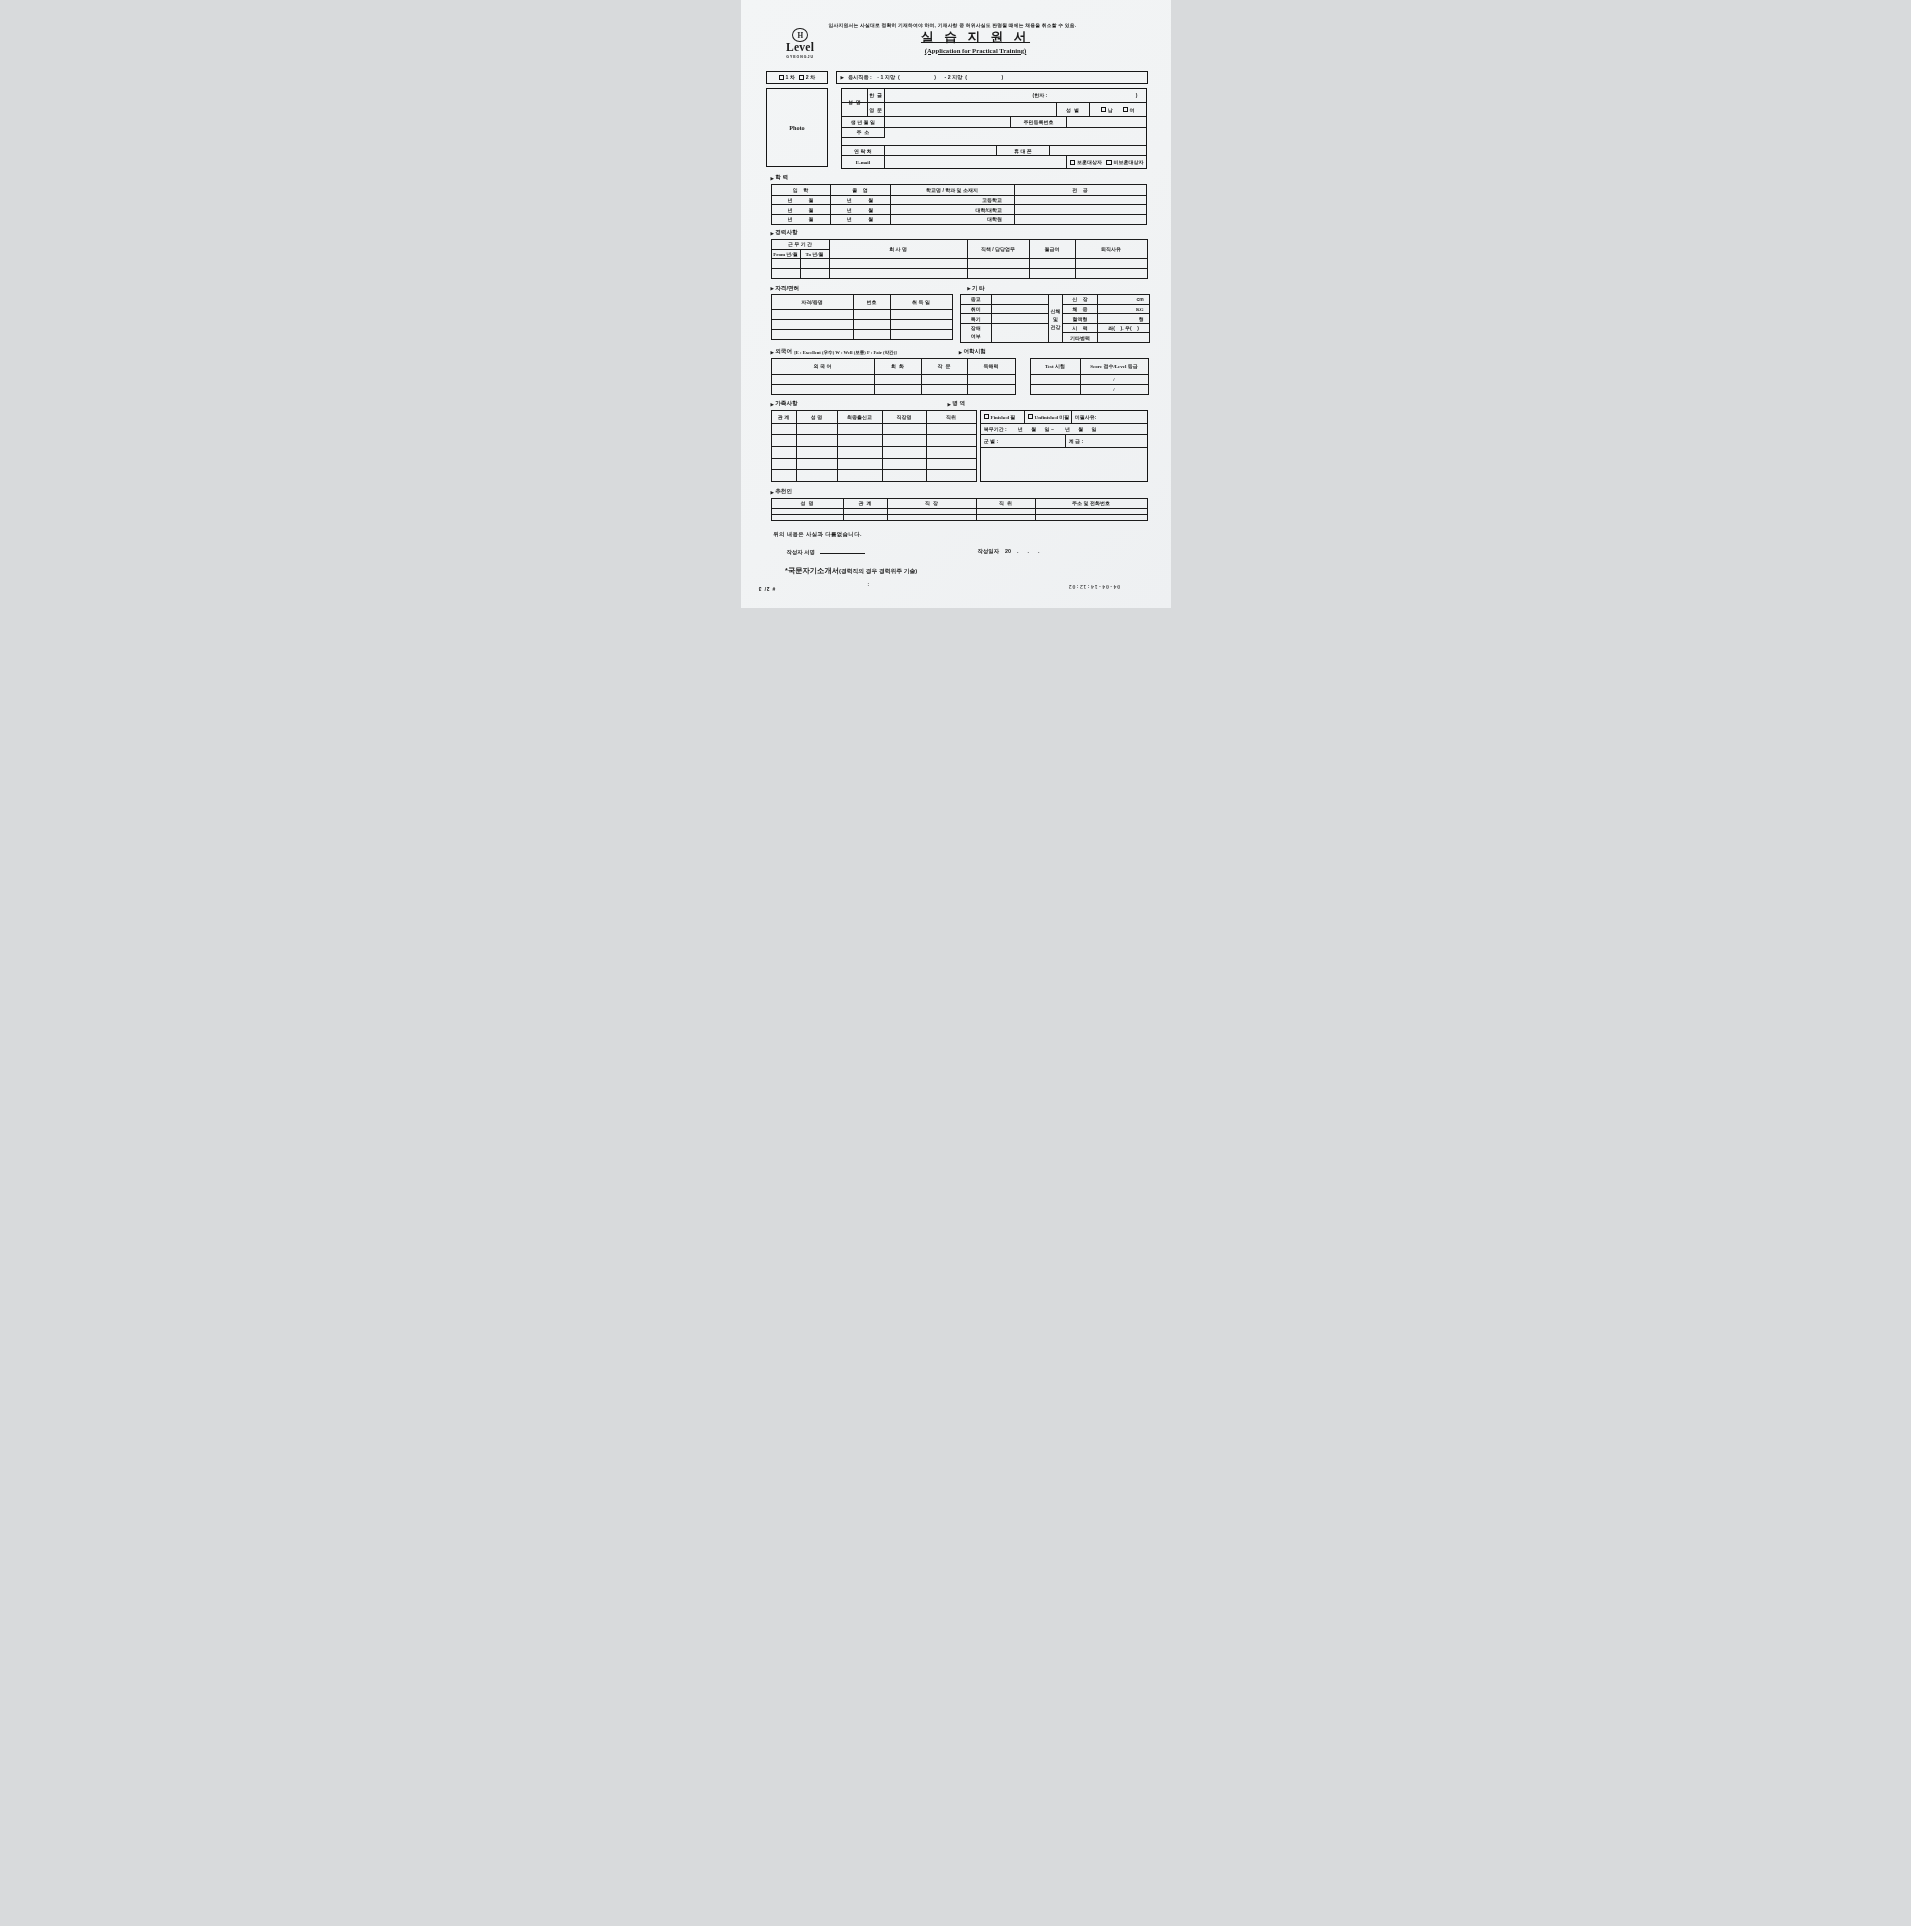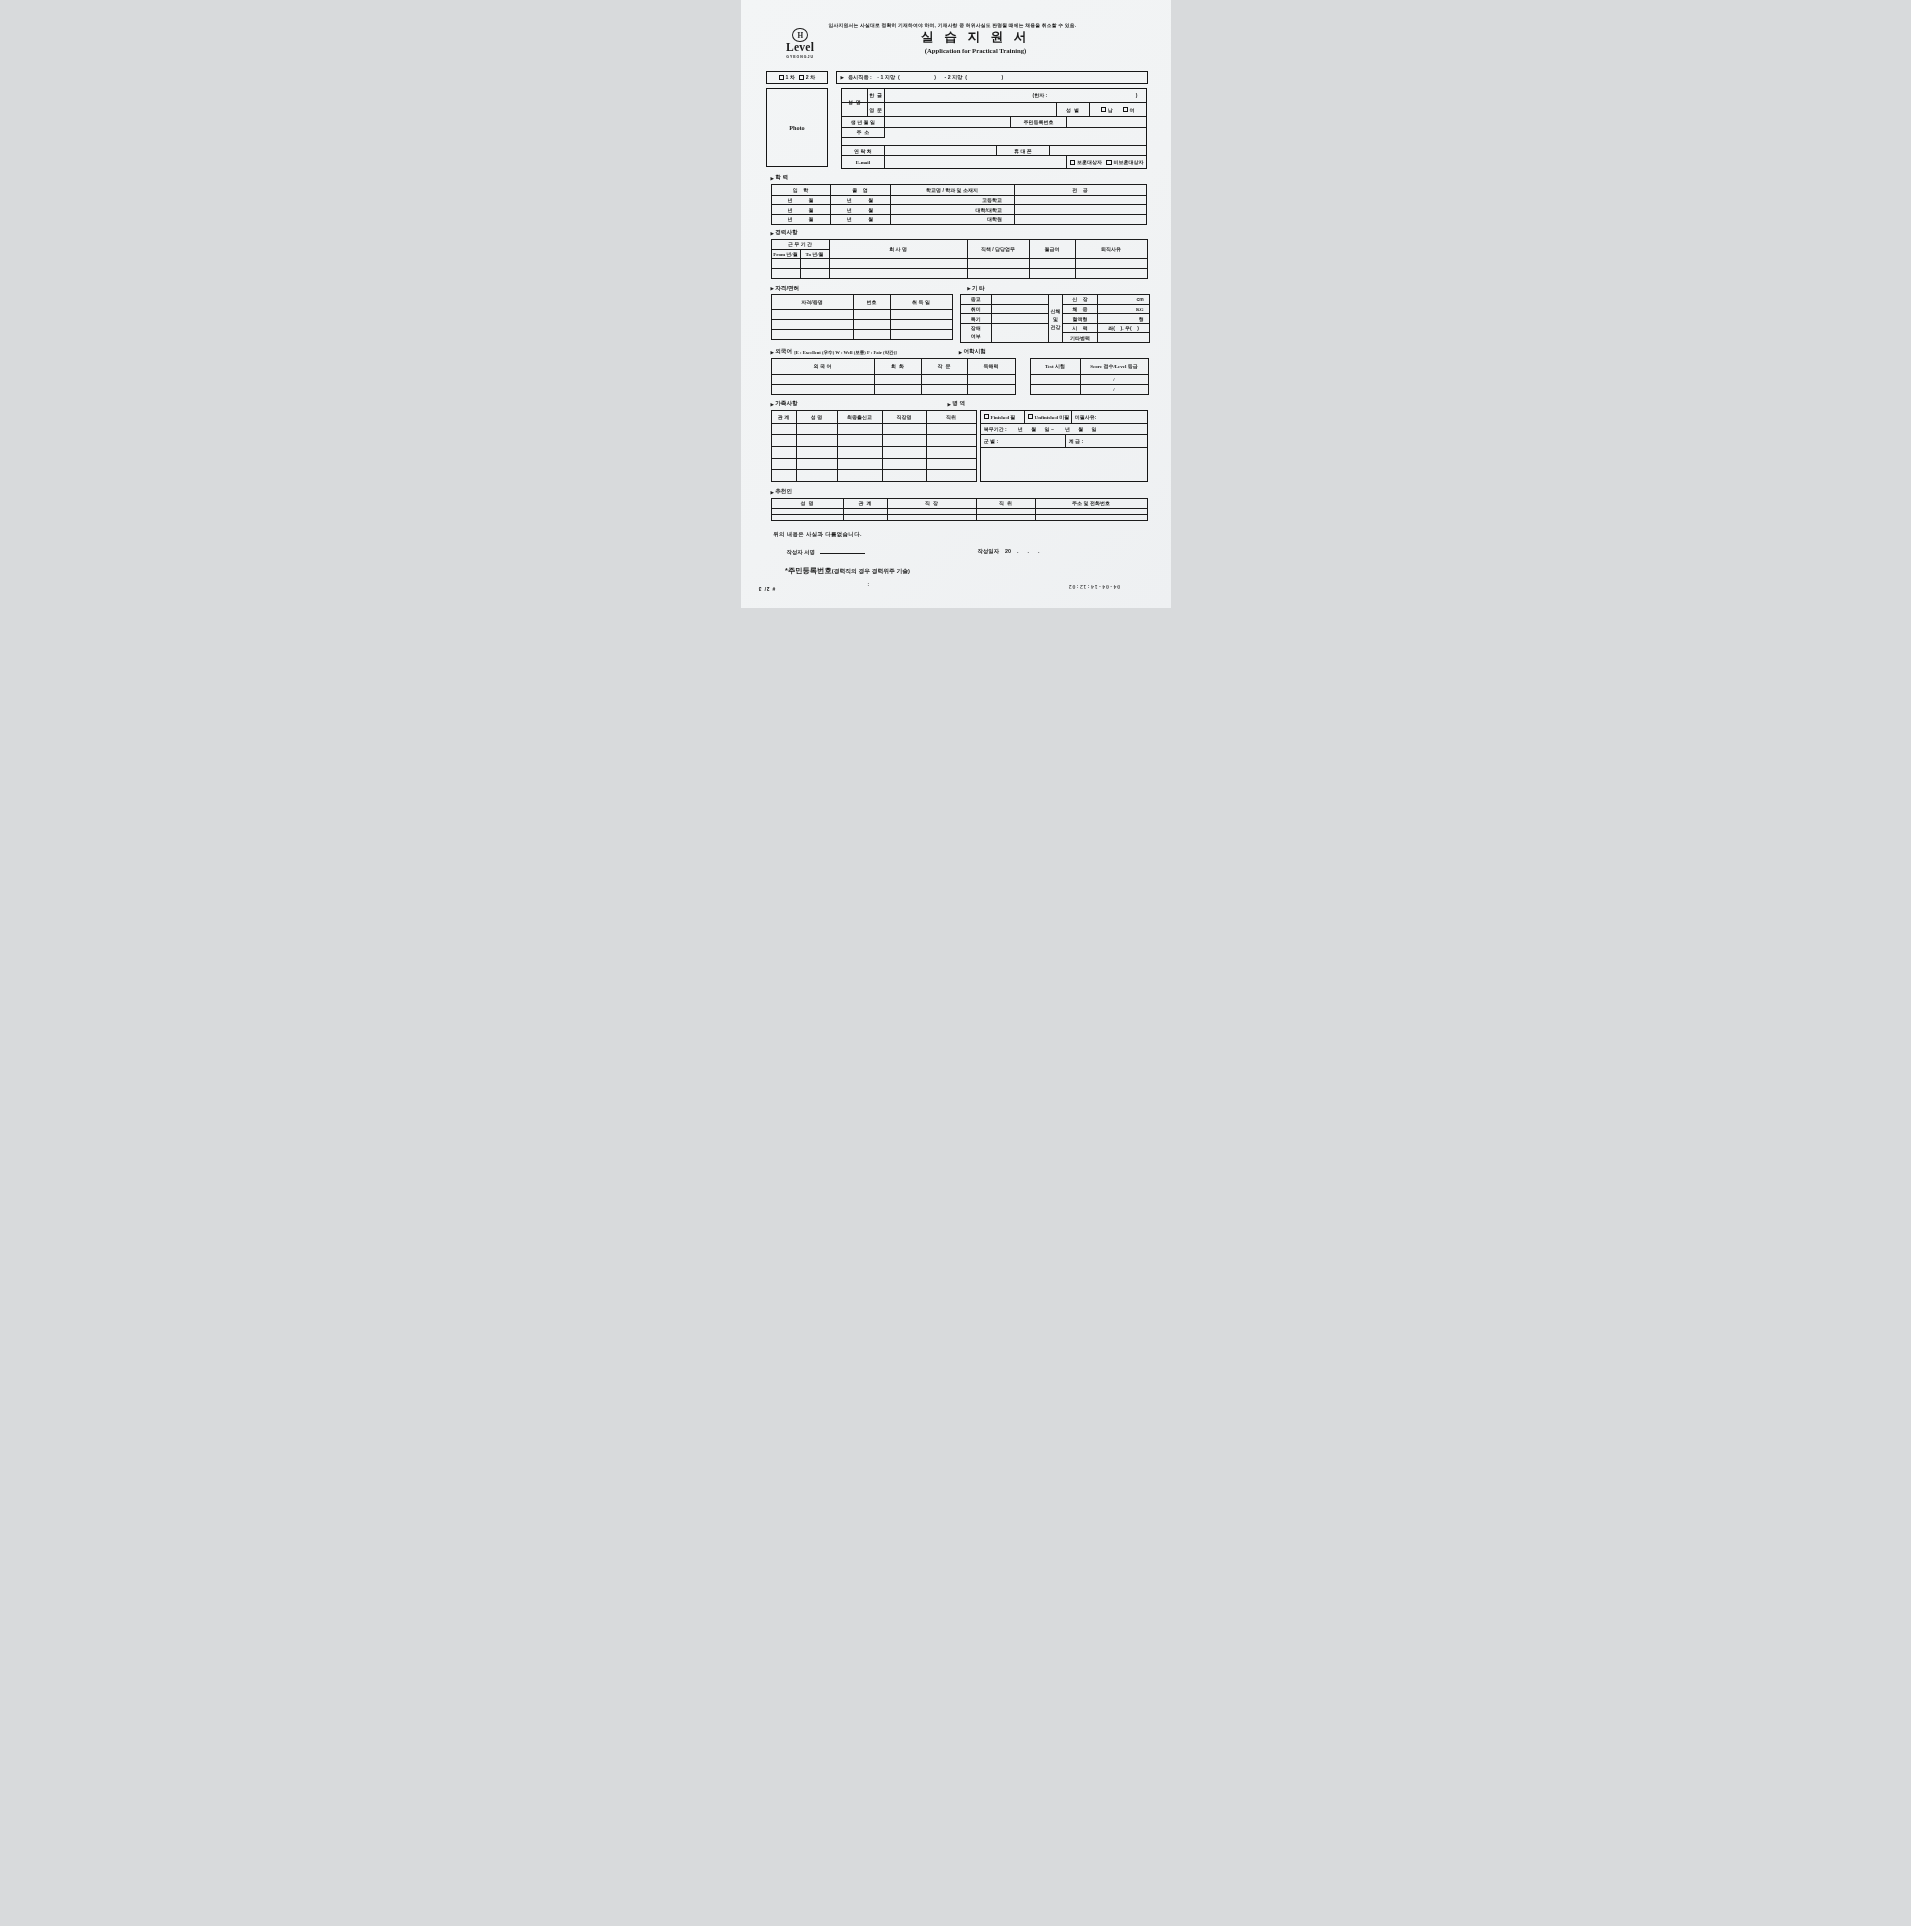--- a/index.html
+++ b/index.html
@@ -18,21 +18,21 @@
   .disclaimer { margin-left:58px; font-size:4.8px; font-weight:bold; letter-spacing:0.2px; }
 
   
   .header { position:relative; height:40px; }
   .logo { position:absolute; left:4.6px; top:0.8px; width:50px; text-align:center; }
   .logo-circle { width:15.4px; height:14px; border:1.3px solid #202020; border-radius:50%;
     margin:0 auto; display:flex; align-items:center; justify-content:center; }
   .logo-h { font-size:7.3px; font-weight:bold; letter-spacing:-0.4px; }
   .logo-word { font-size:11.6px; font-weight:bold; letter-spacing:0.2px; line-height:1.05; }
   .logo-loc { font-size:3.5px; font-weight:bold; letter-spacing:1px; }
-  .titles { text-align:center; padding-left:33px; padding-top:1.5px; }
+  .titles { text-align:center; padding-left:33px; padding-top:1.5px;text-decoration:underline; }
   .title-ko { font-size:12.7px; font-weight:bold; letter-spacing:3.5px; }
   .title-en { font-size:6.7px; font-weight:bold; margin-top:0.8px; }
 
   
   .round-row { display:flex; margin-left:-4.6px; margin-top:3.1px; }
   .round-box { width:62px; border:1.2px solid #161616; height:13px; display:flex;
     align-items:center; justify-content:center; gap:3.9px; font-size:5.2px; font-weight:bold; }
   .pos-box { flex:1; margin-left:7.7px; border:1.2px solid #161616; height:13px;
     display:flex; align-items:center; font-size:5.2px; font-weight:bold; padding-left:3.9px; }
   .pos-box .arrow { margin-right:3.9px; }
@@ -541,21 +541,21 @@
     </table>
 
   <div class="declaration">위의 내용은 사실과 다름없습니다.</div>
   <div class="sign-row">
     <div class="signer">
       <span>작성자 서명</span><span class="sign-line"></span>
     </div>
     <div class="dategrp">작성일자    20    .      .      .</div>
   </div>
   <div class="note-row">
-    <span class="note-main">*주민등록번호</span><span class="note-sub">(경력직의 경우 경력위주 기술)</span>
+    <span class="note-main">*국문자기소개서</span><span class="note-sub">(경력직의 경우 경력위주 기술)</span>
   </div>
 
   <div class="fax-left rot"># 2/ 3</div>
   <div class="fax-colon">:</div>
   <div class="fax-right rot mono">04-04-14:12:02</div>
 
 </div>
 
 
 </body></html>

